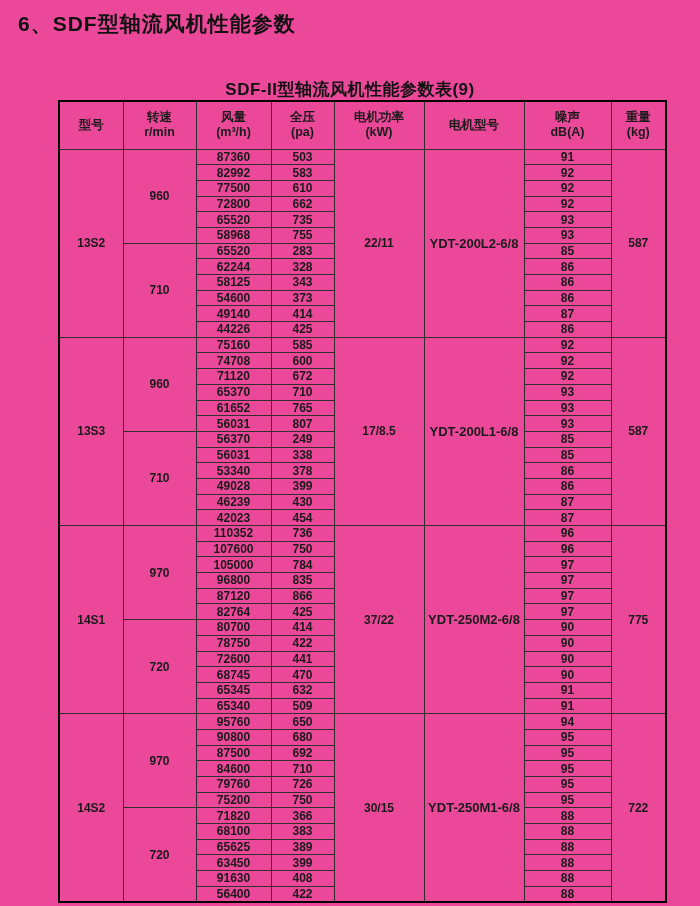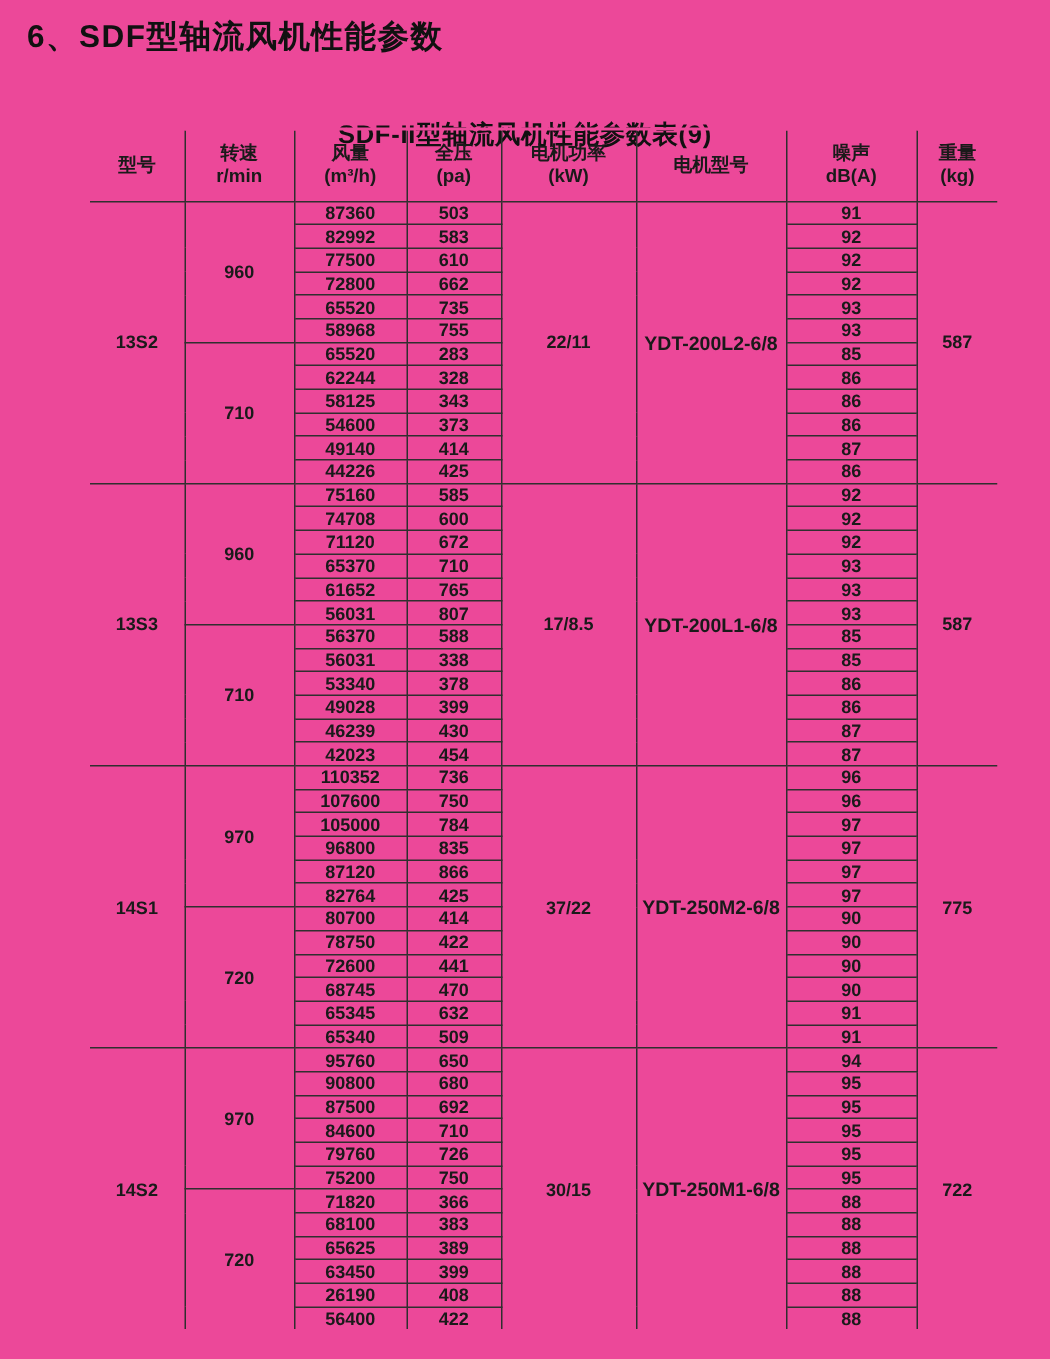--- a/index.html
+++ b/index.html
@@ -33,25 +33,25 @@
     text-align: center;
     font-size: 17px;
     font-weight: 700;
     letter-spacing: 0.5px;
     color: #111111;
     margin-top: 23px;
   }
   table.perf {
     position: absolute;
     left: 58px;
-    top: 85px;
+    top: 100px;
     width: 607px;
     border-collapse: collapse;
     table-layout: fixed;
-    border: 2px solid #ec4899;
+    border: 2px solid #000000;
   }
   table.perf th, table.perf td {
     border: 1px solid #2f2f2f;
     text-align: center;
     vertical-align: middle;
     padding: 0;
     font-weight: 700;
     color: #1a1a1a;
     overflow: hidden;
     white-space: nowrap;
@@ -226,21 +226,21 @@
           <td>93</td>
         </tr>
         <tr>
           <td>56031</td>
           <td>807</td>
           <td>93</td>
         </tr>
         <tr>
           <td rowspan="6">710</td>
           <td>56370</td>
-          <td>588</td>
+          <td>249</td>
           <td>85</td>
         </tr>
         <tr>
           <td>56031</td>
           <td>338</td>
           <td>85</td>
         </tr>
         <tr>
           <td>53340</td>
           <td>378</td>
@@ -377,21 +377,21 @@
           <td>65625</td>
           <td>389</td>
           <td>88</td>
         </tr>
         <tr>
           <td>63450</td>
           <td>399</td>
           <td>88</td>
         </tr>
         <tr>
-          <td>26190</td>
+          <td>91630</td>
           <td>408</td>
           <td>88</td>
         </tr>
         <tr>
           <td>56400</td>
           <td>422</td>
           <td>88</td>
         </tr>
       </tbody>
   </table>

